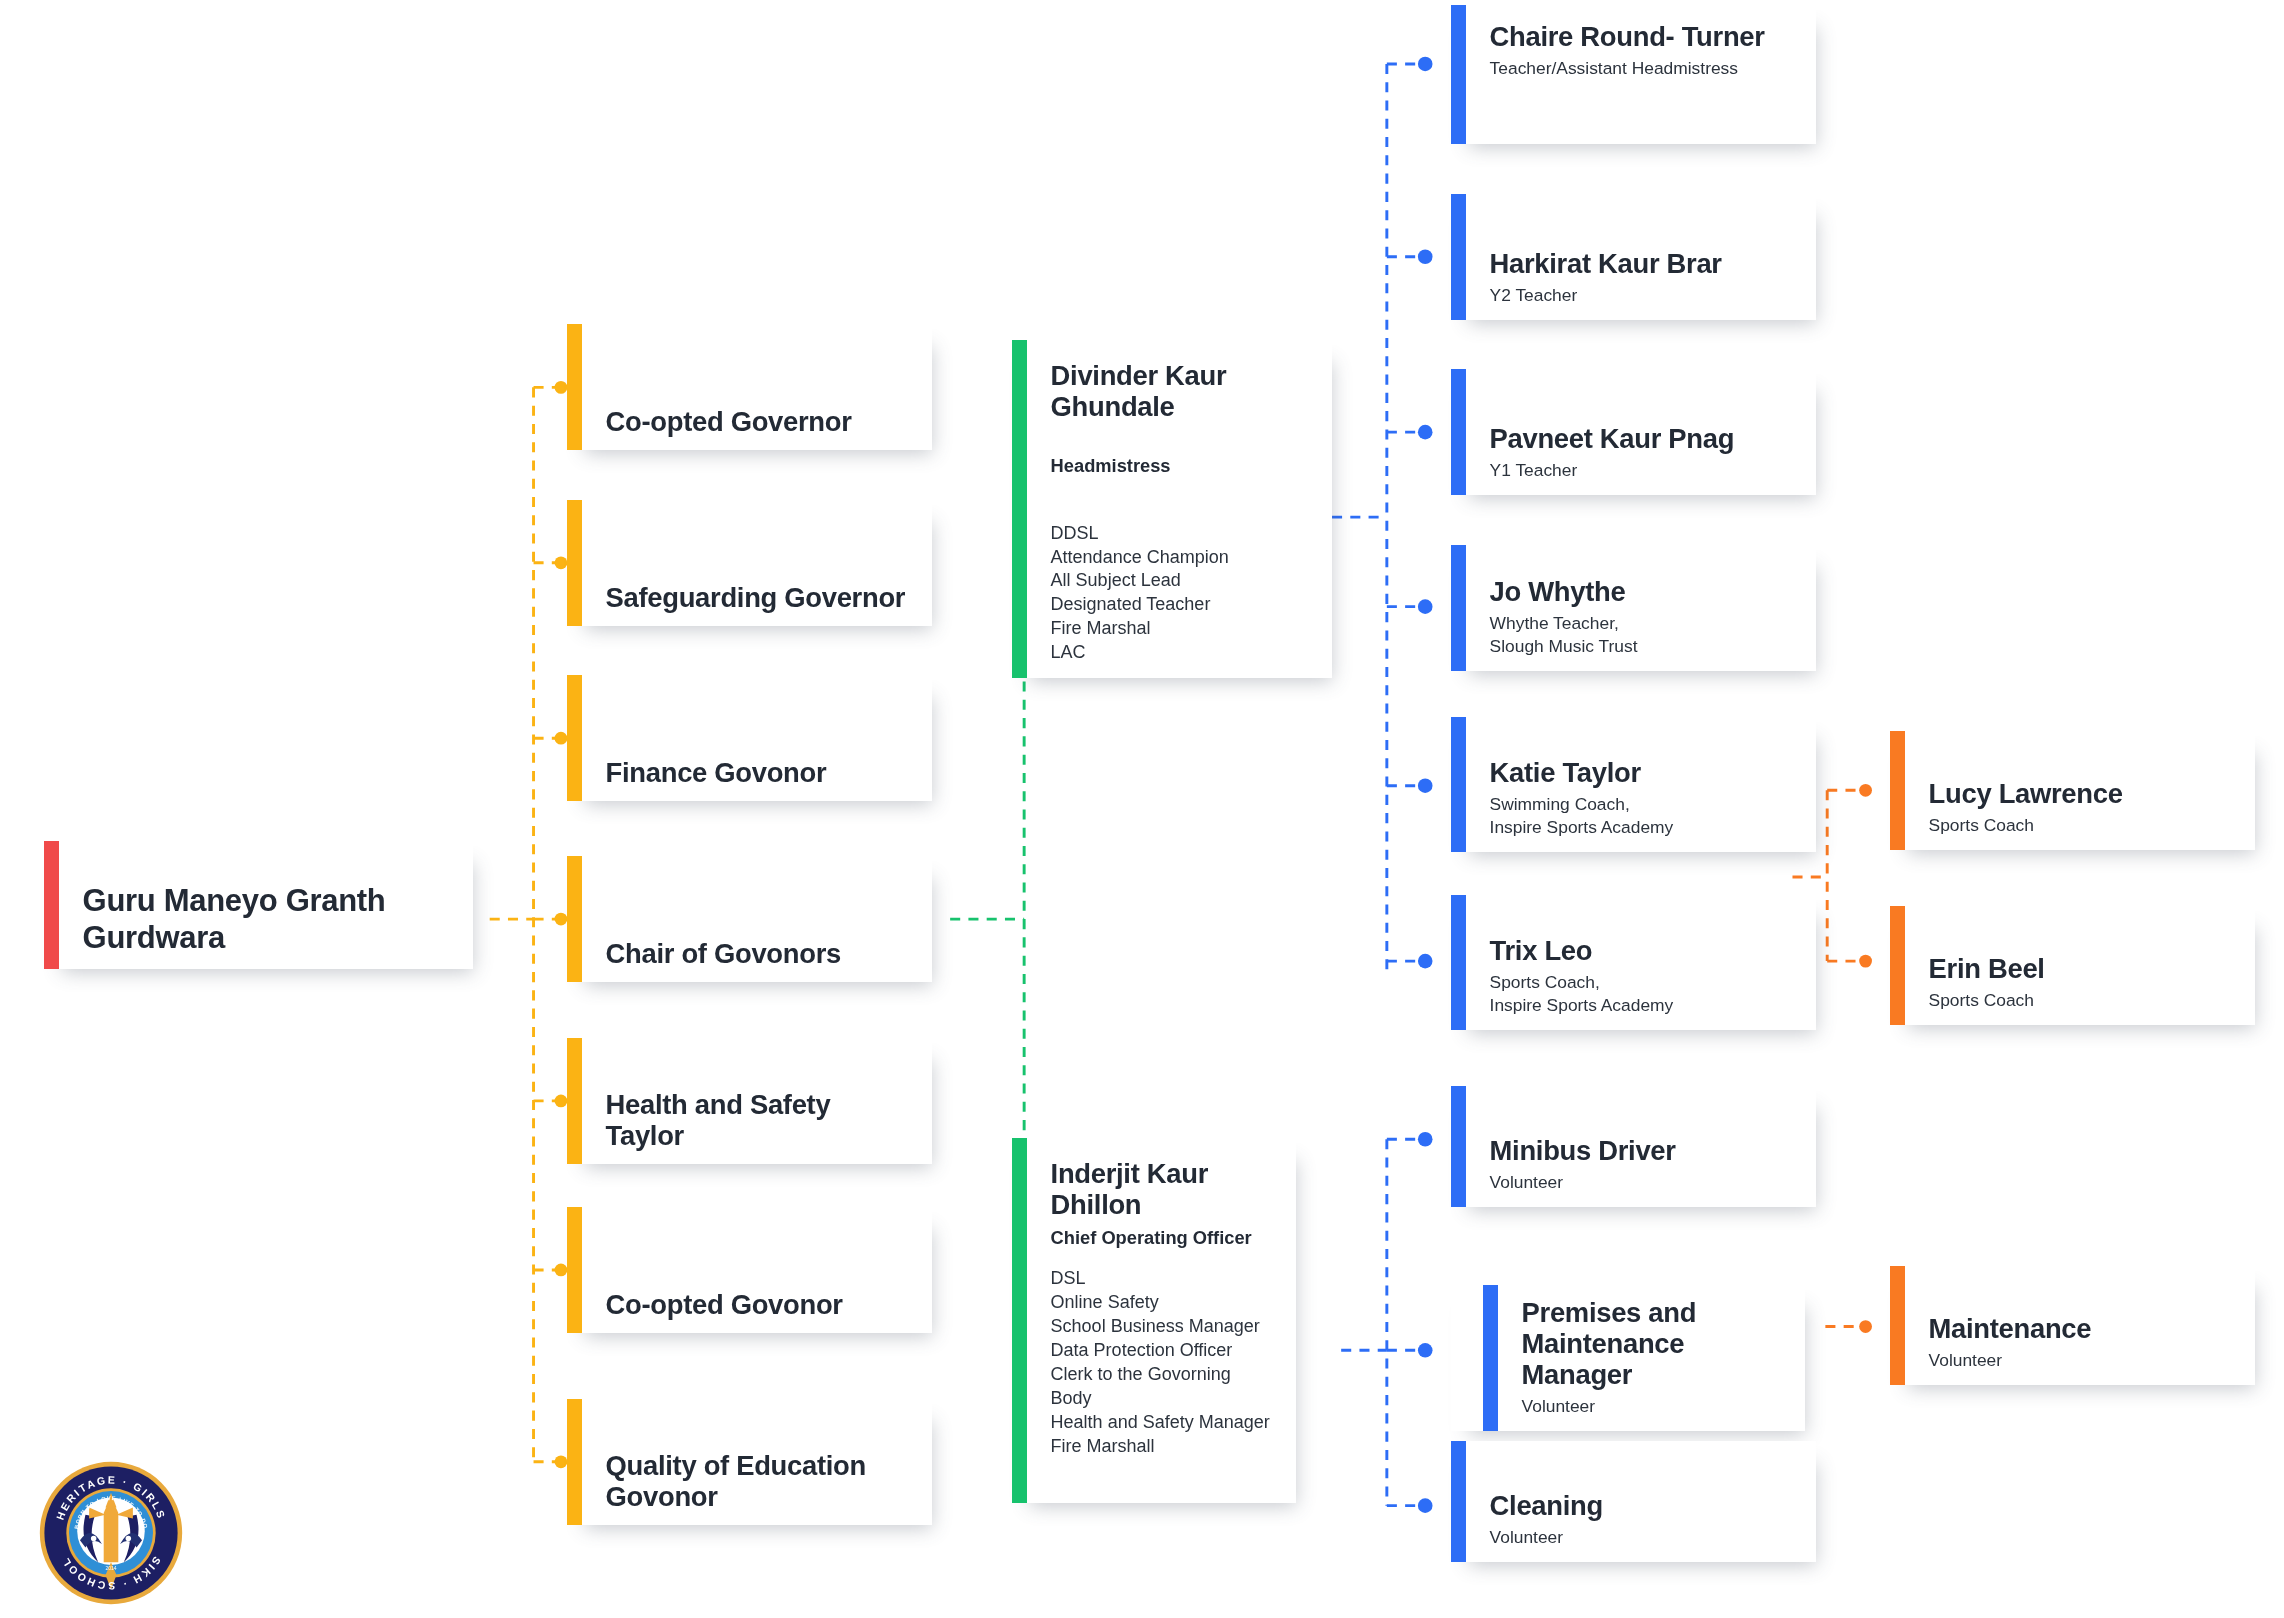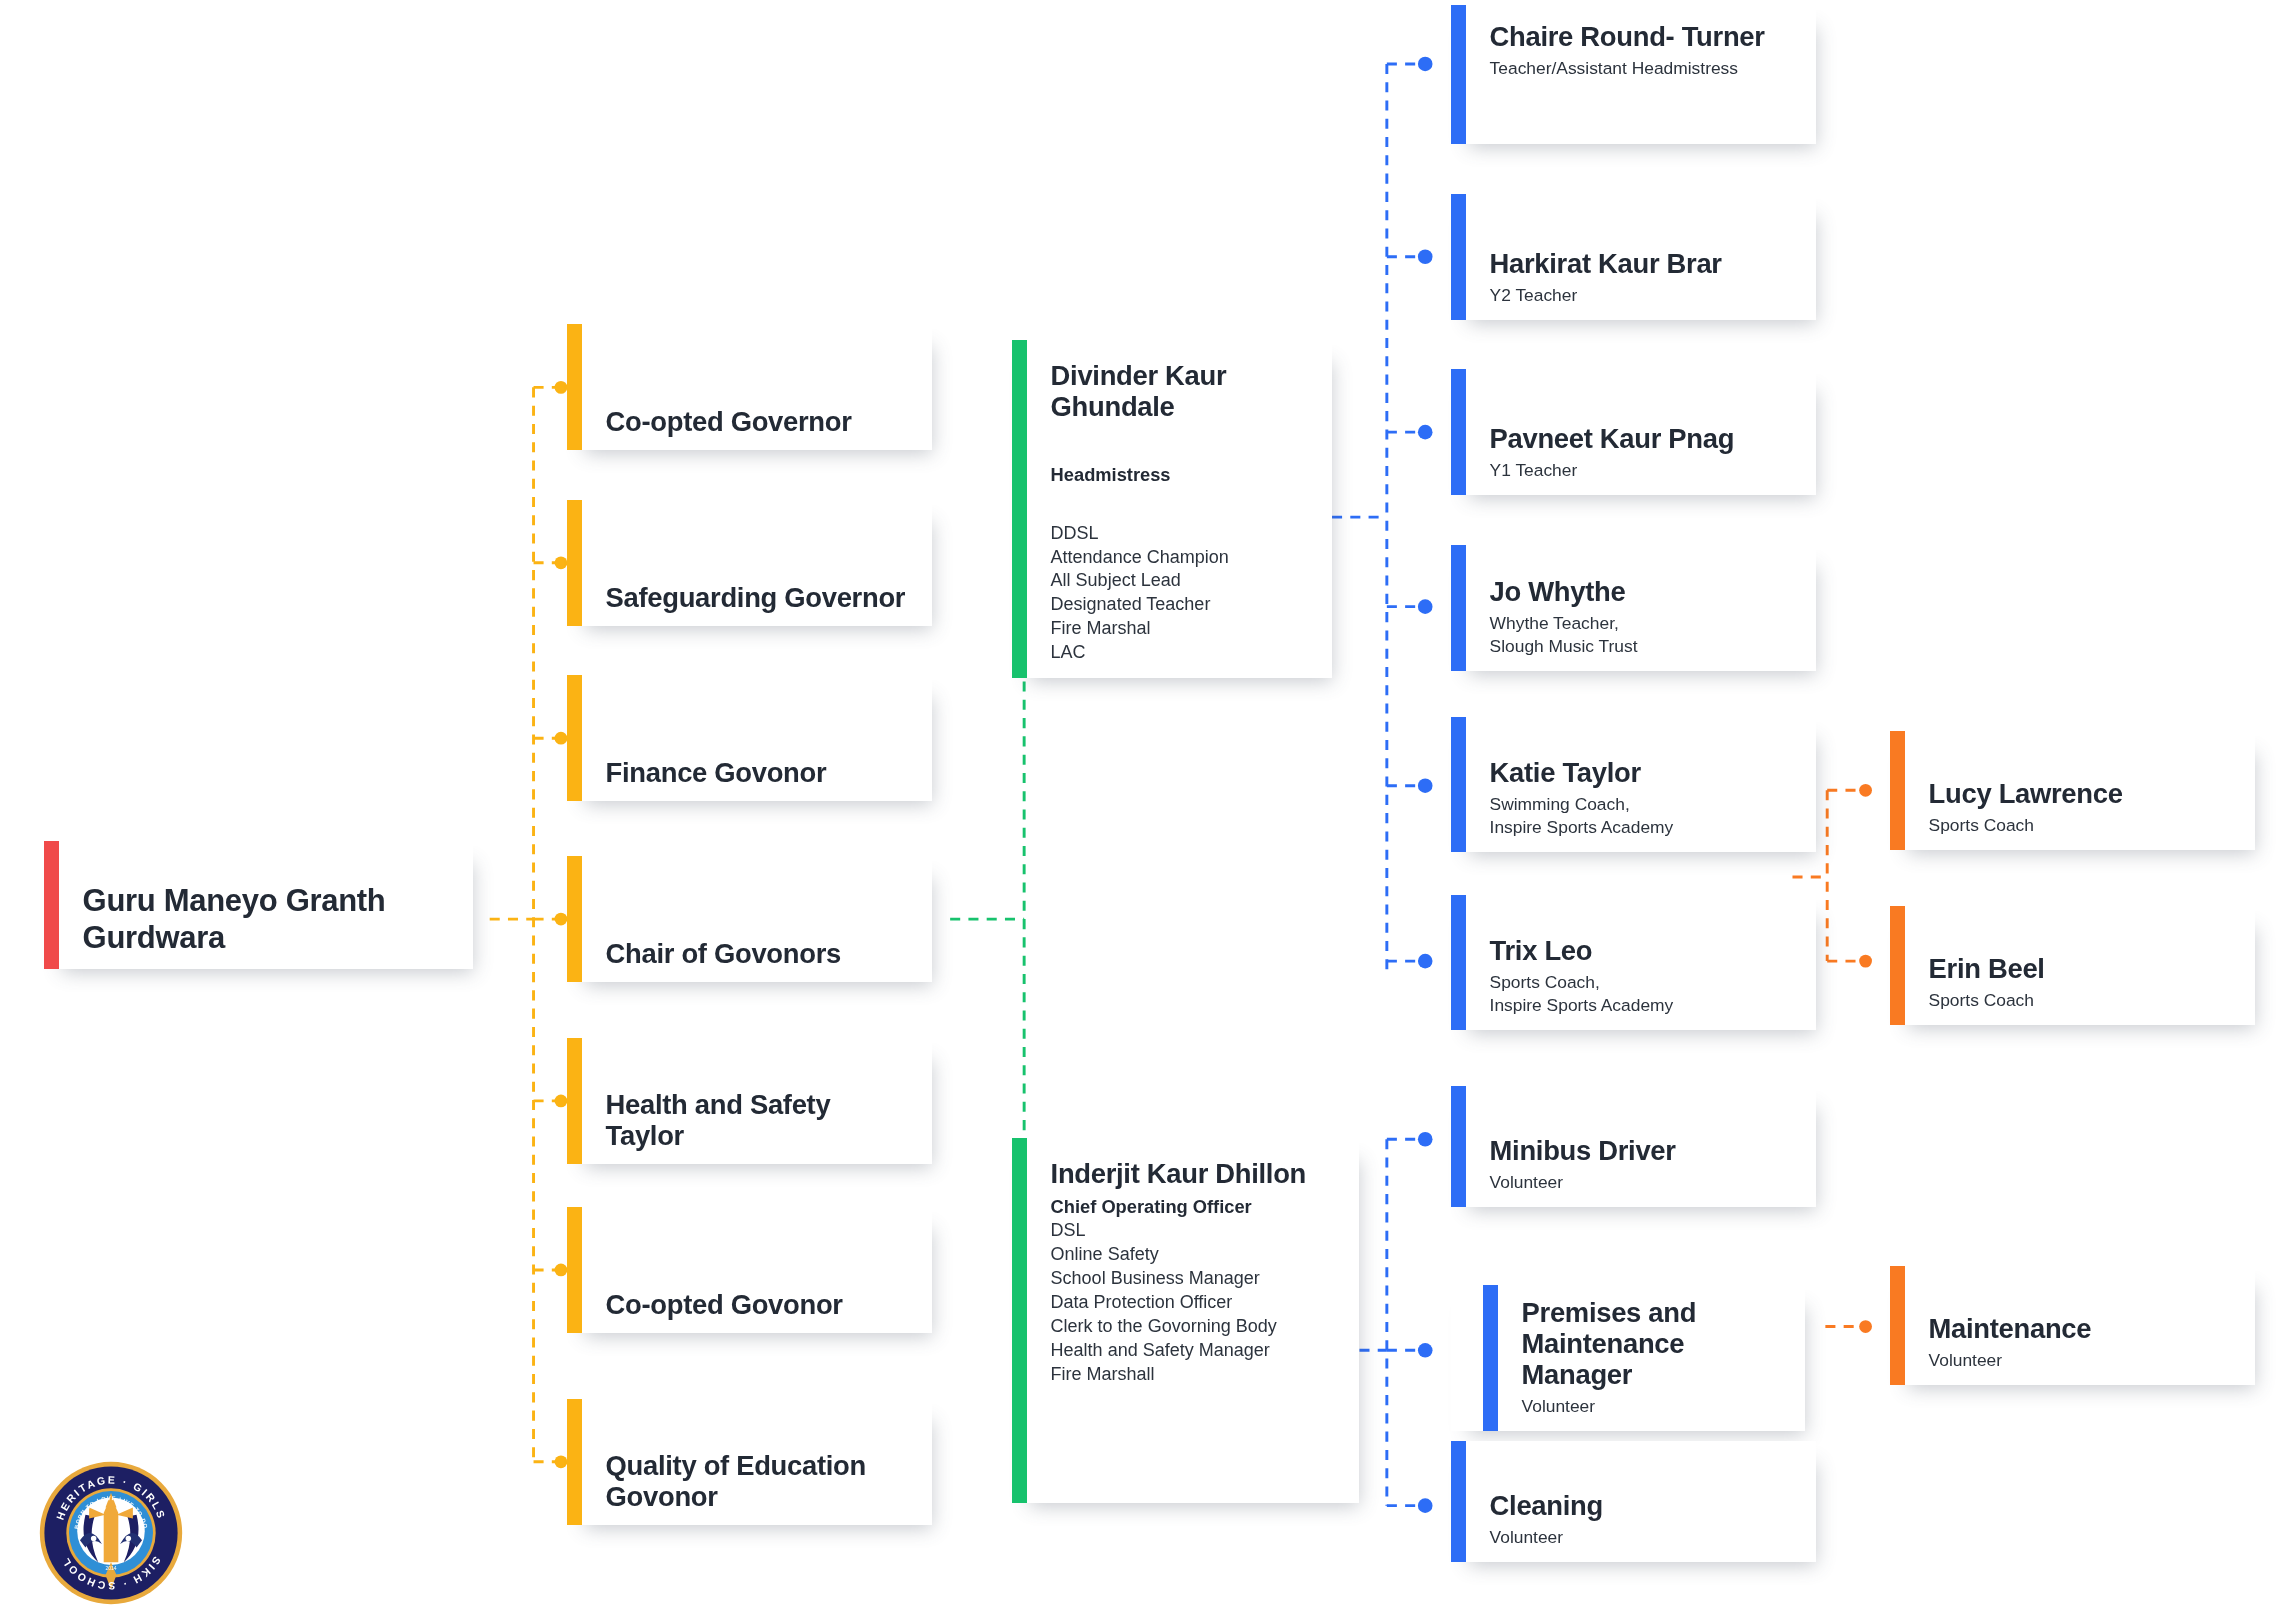--- a/index.html
+++ b/index.html
@@ -50,20 +50,21 @@
     font-weight:bold;
     line-height:1.32;
     color:#232a35;
     margin-top:5.5px;
   }
   .card .rl-list{
     font-size:18px;
     line-height:1.33;
     color:#2c333d;
     white-space:pre-line;
+    margin-top:17px;
   }
   
   .card.root .nm{font-size:31px;line-height:1.18;}
 
   
   #logo{
     position:absolute;
     left:38px;top:1460px;
     width:146px;height:146px;
     z-index:4;
@@ -228,21 +229,21 @@
       <span class="rl-strong">Headmistress</span>
       <span class="rl-list">DDSL
 Attendance Champion
 All Subject Lead
 Designated Teacher
 Fire Marshal
 LAC</span>
     </span>
   </div>
 
-  <div class="card" style="left:1012px;top:1138px;width:347px;height:365px;">
+  <div class="card" style="left:1012px;top:1138px;width:284px;height:365px;">
     <span class="bar" style="background:#17c26d;"></span>
     <span class="body" style="justify-content:flex-start;padding-top:20px;">
       <span class="nm">Inderjit Kaur
 Dhillon</span>
       <span class="rl-strong">Chief Operating Officer</span>
       <span class="rl-list">DSL
 Online Safety
 School Business Manager
 Data Protection Officer
 Clerk to the Govorning Body

